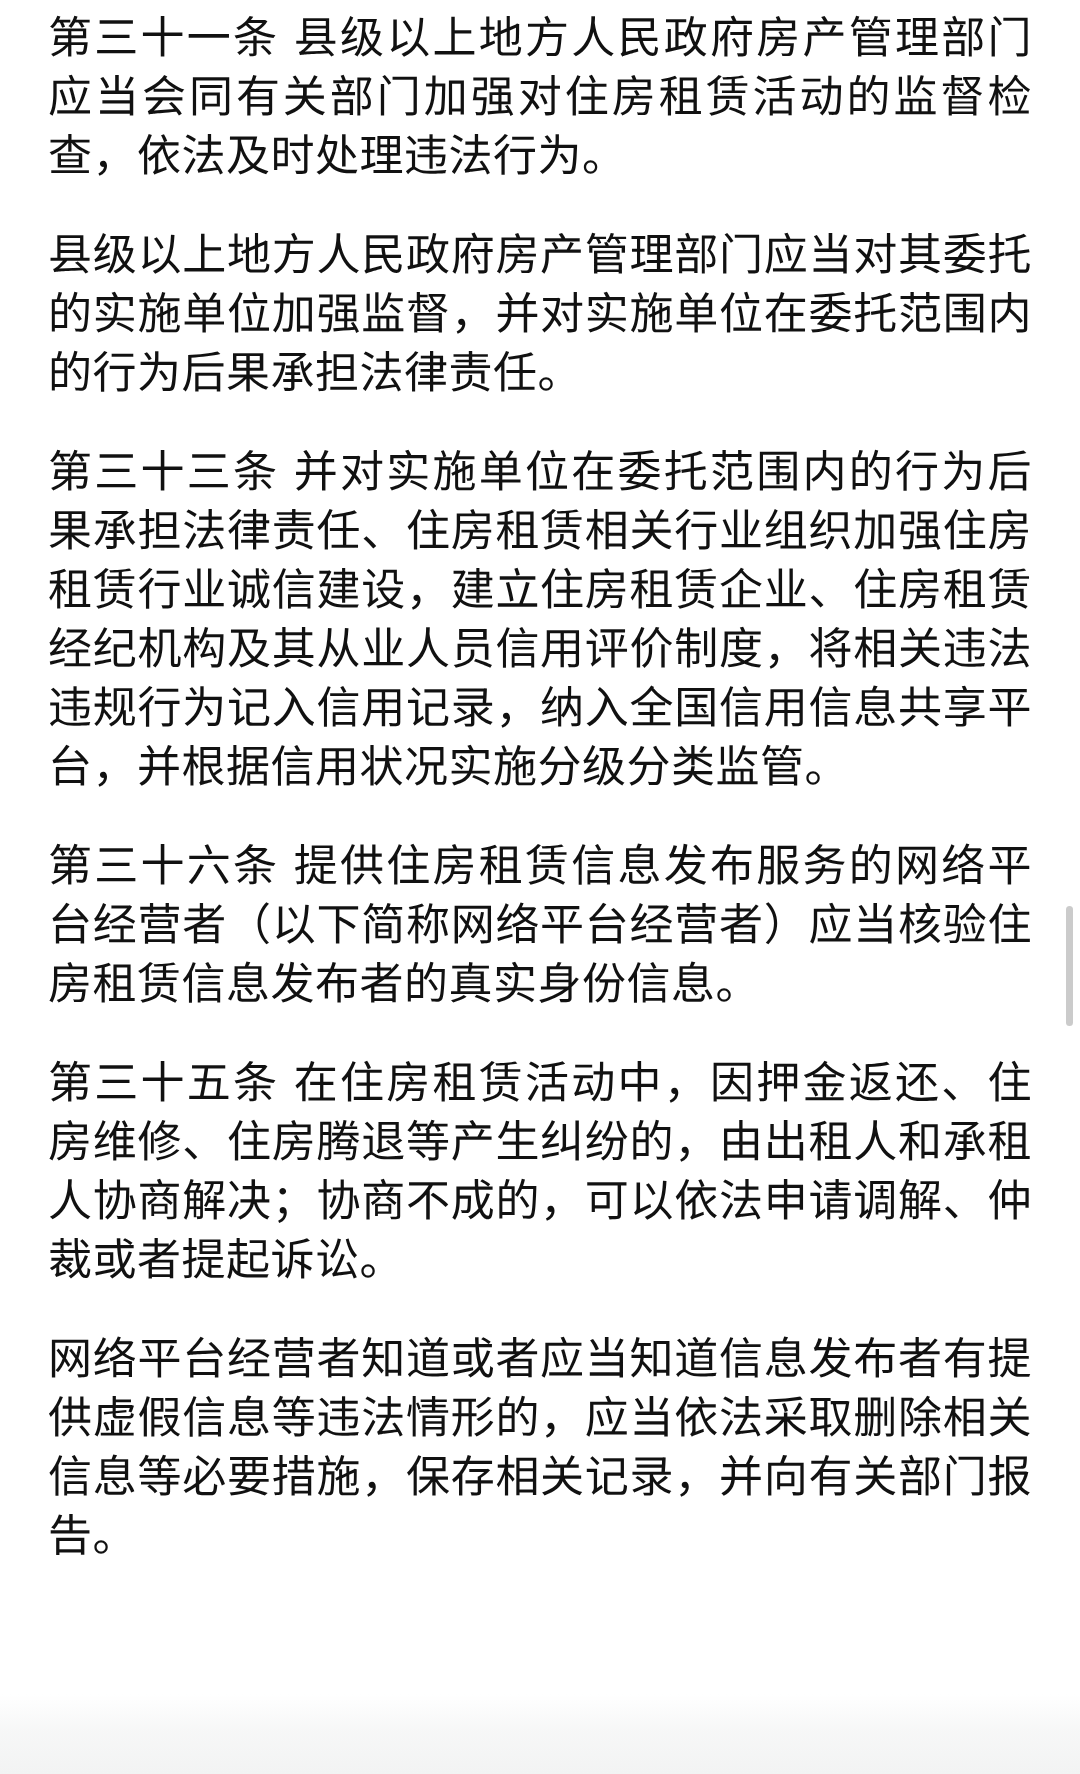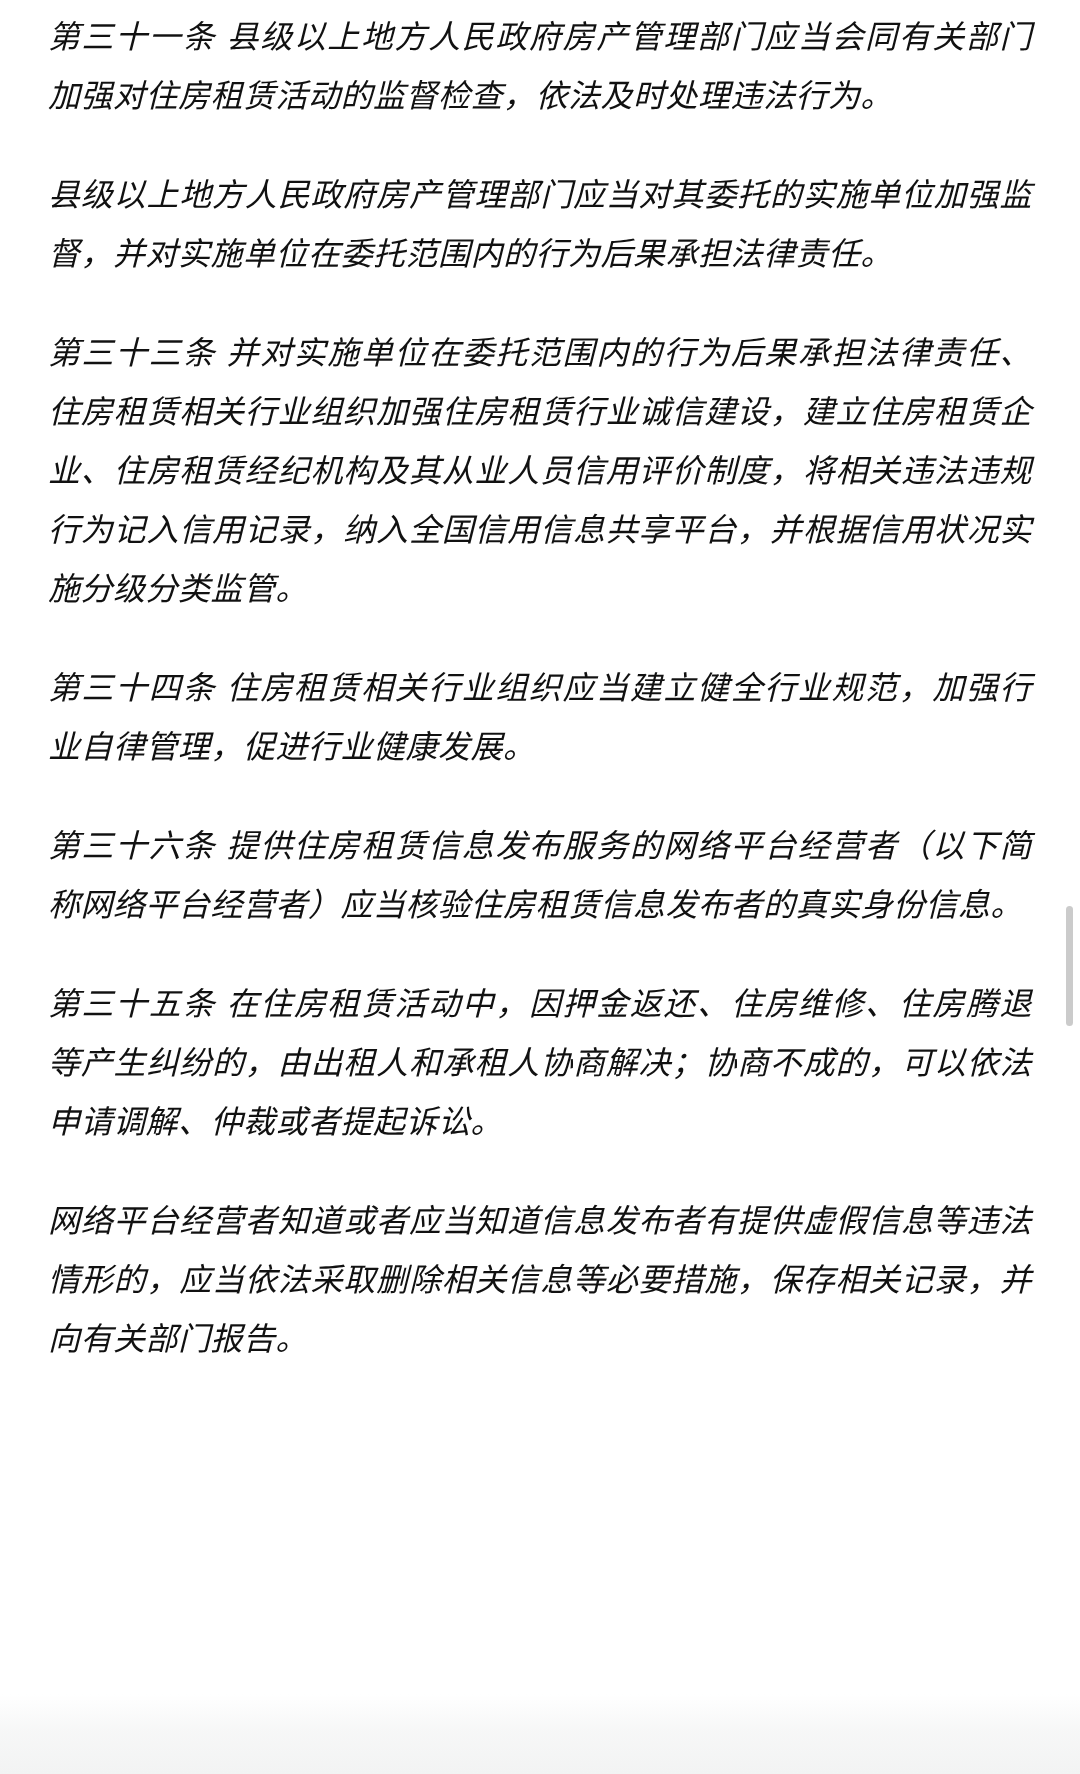--- a/index.html
+++ b/index.html
@@ -17,28 +17,27 @@
   .doc-content {
     position: absolute;
     top: 0;
     left: 0;
     width: 1080px;
     padding: 8px 48px 0 48px;
     box-sizing: border-box;
   }
   .doc-content p {
     margin: 0 0 40px 0;
-    font-size: 32px;
+    font-size: 44px;
     line-height: 59px;
     color: #111111;
     text-align: justify;
     text-justify: inter-ideograph;
     word-break: break-all;
     letter-spacing: 0.5px;
-    font-style: italic;
   }
   .scrollbar-thumb {
     position: absolute;
     right: 7px;
     top: 906px;
     width: 7px;
     height: 120px;
     background: #cbcbcb;
     border-radius: 4px;
   }
@@ -52,20 +51,19 @@
     background: linear-gradient(180deg, rgba(243,244,244,0) 0%, rgba(240,241,241,0.55) 45%, #f2f3f3 100%);
   }
 </style>
 </head>
 <body>
 
 <main class="doc-content">
   <p>第三十一条 县级以上地方人民政府房产管理部门应当会同有关部门加强对住房租赁活动的监督检查，依法及时处理违法行为。</p>
   <p>县级以上地方人民政府房产管理部门应当对其委托的实施单位加强监督，并对实施单位在委托范围内的行为后果承担法律责任。</p>
   <p>第三十三条 并对实施单位在委托范围内的行为后果承担法律责任、住房租赁相关行业组织加强住房租赁行业诚信建设，建立住房租赁企业、住房租赁经纪机构及其从业人员信用评价制度，将相关违法违规行为记入信用记录，纳入全国信用信息共享平台，并根据信用状况实施分级分类监管。</p>
-  <p>第三十四条 住房租赁相关行业组织应当建立健全行业规范，加强行业自律管理，促进行业健康发展。</p>
   <p>第三十六条 提供住房租赁信息发布服务的网络平台经营者（以下简称网络平台经营者）应当核验住房租赁信息发布者的真实身份信息。</p>
   <p>第三十五条 在住房租赁活动中，因押金返还、住房维修、住房腾退等产生纠纷的，由出租人和承租人协商解决；协商不成的，可以依法申请调解、仲裁或者提起诉讼。</p>
   <p>网络平台经营者知道或者应当知道信息发布者有提供虚假信息等违法情形的，应当依法采取删除相关信息等必要措施，保存相关记录，并向有关部门报告。</p>
 </main>
 
 <div class="scrollbar-thumb"></div>
 <div class="bottom-fade"></div>
 
 </body></html>

